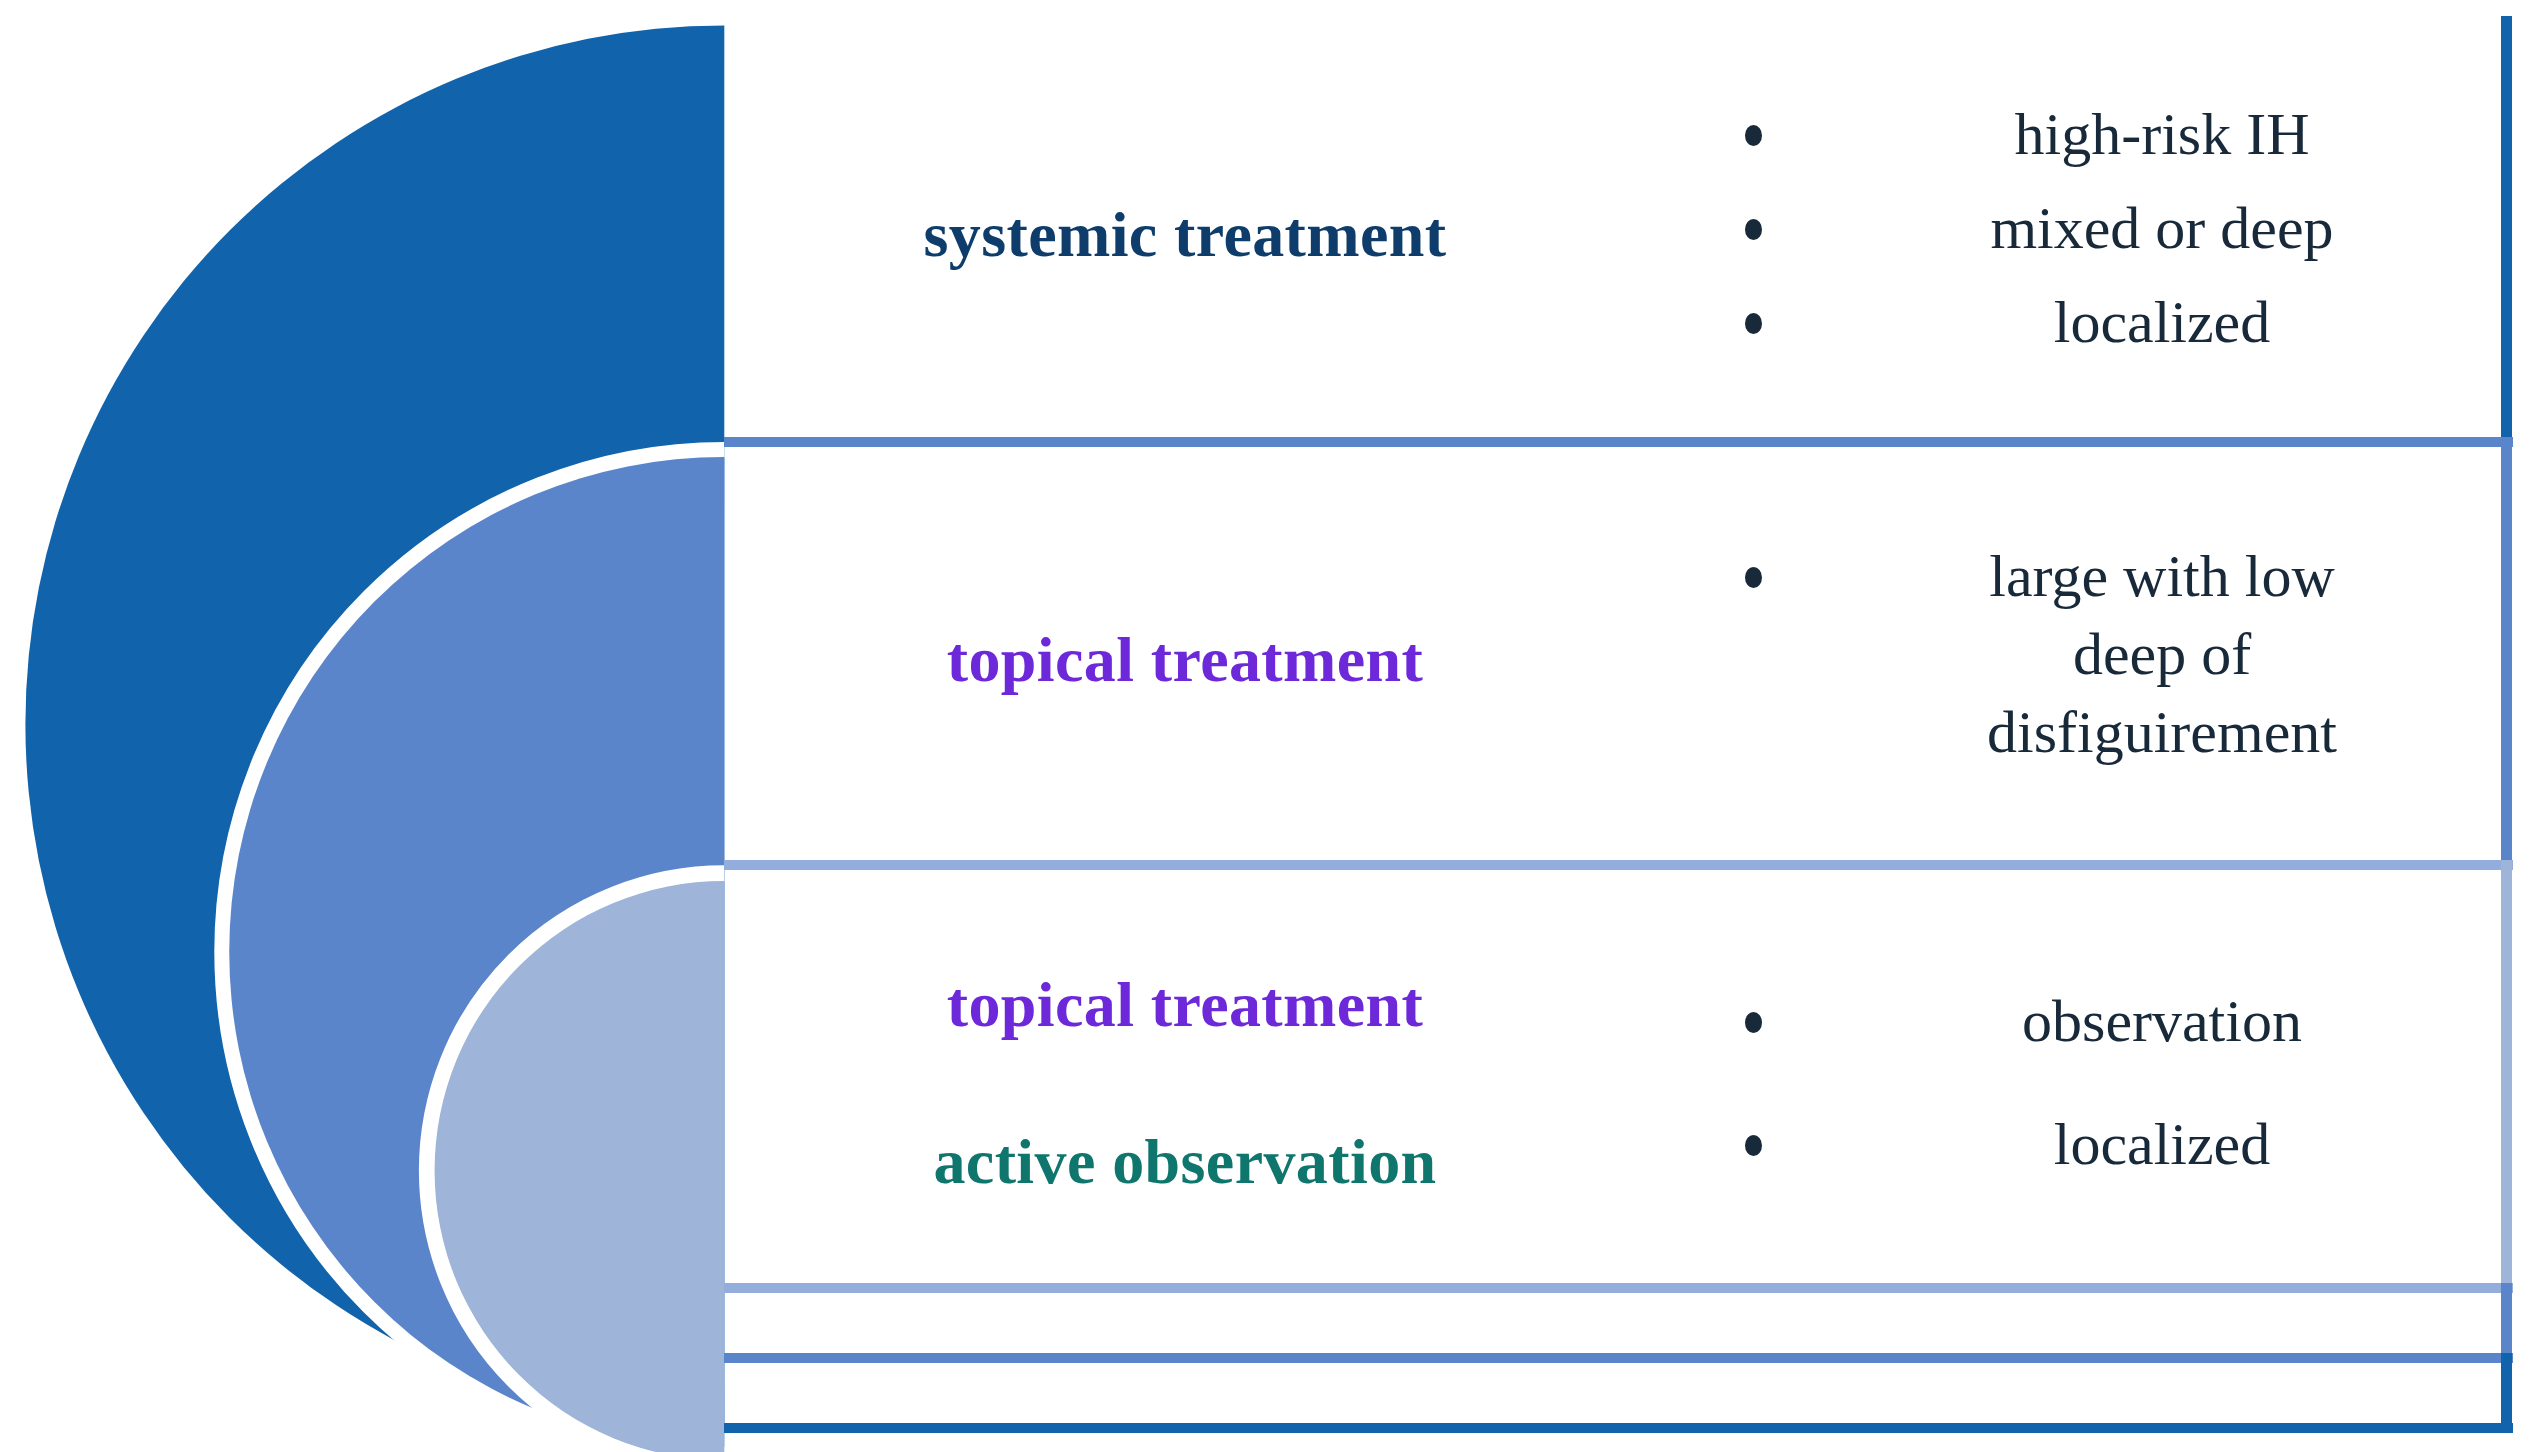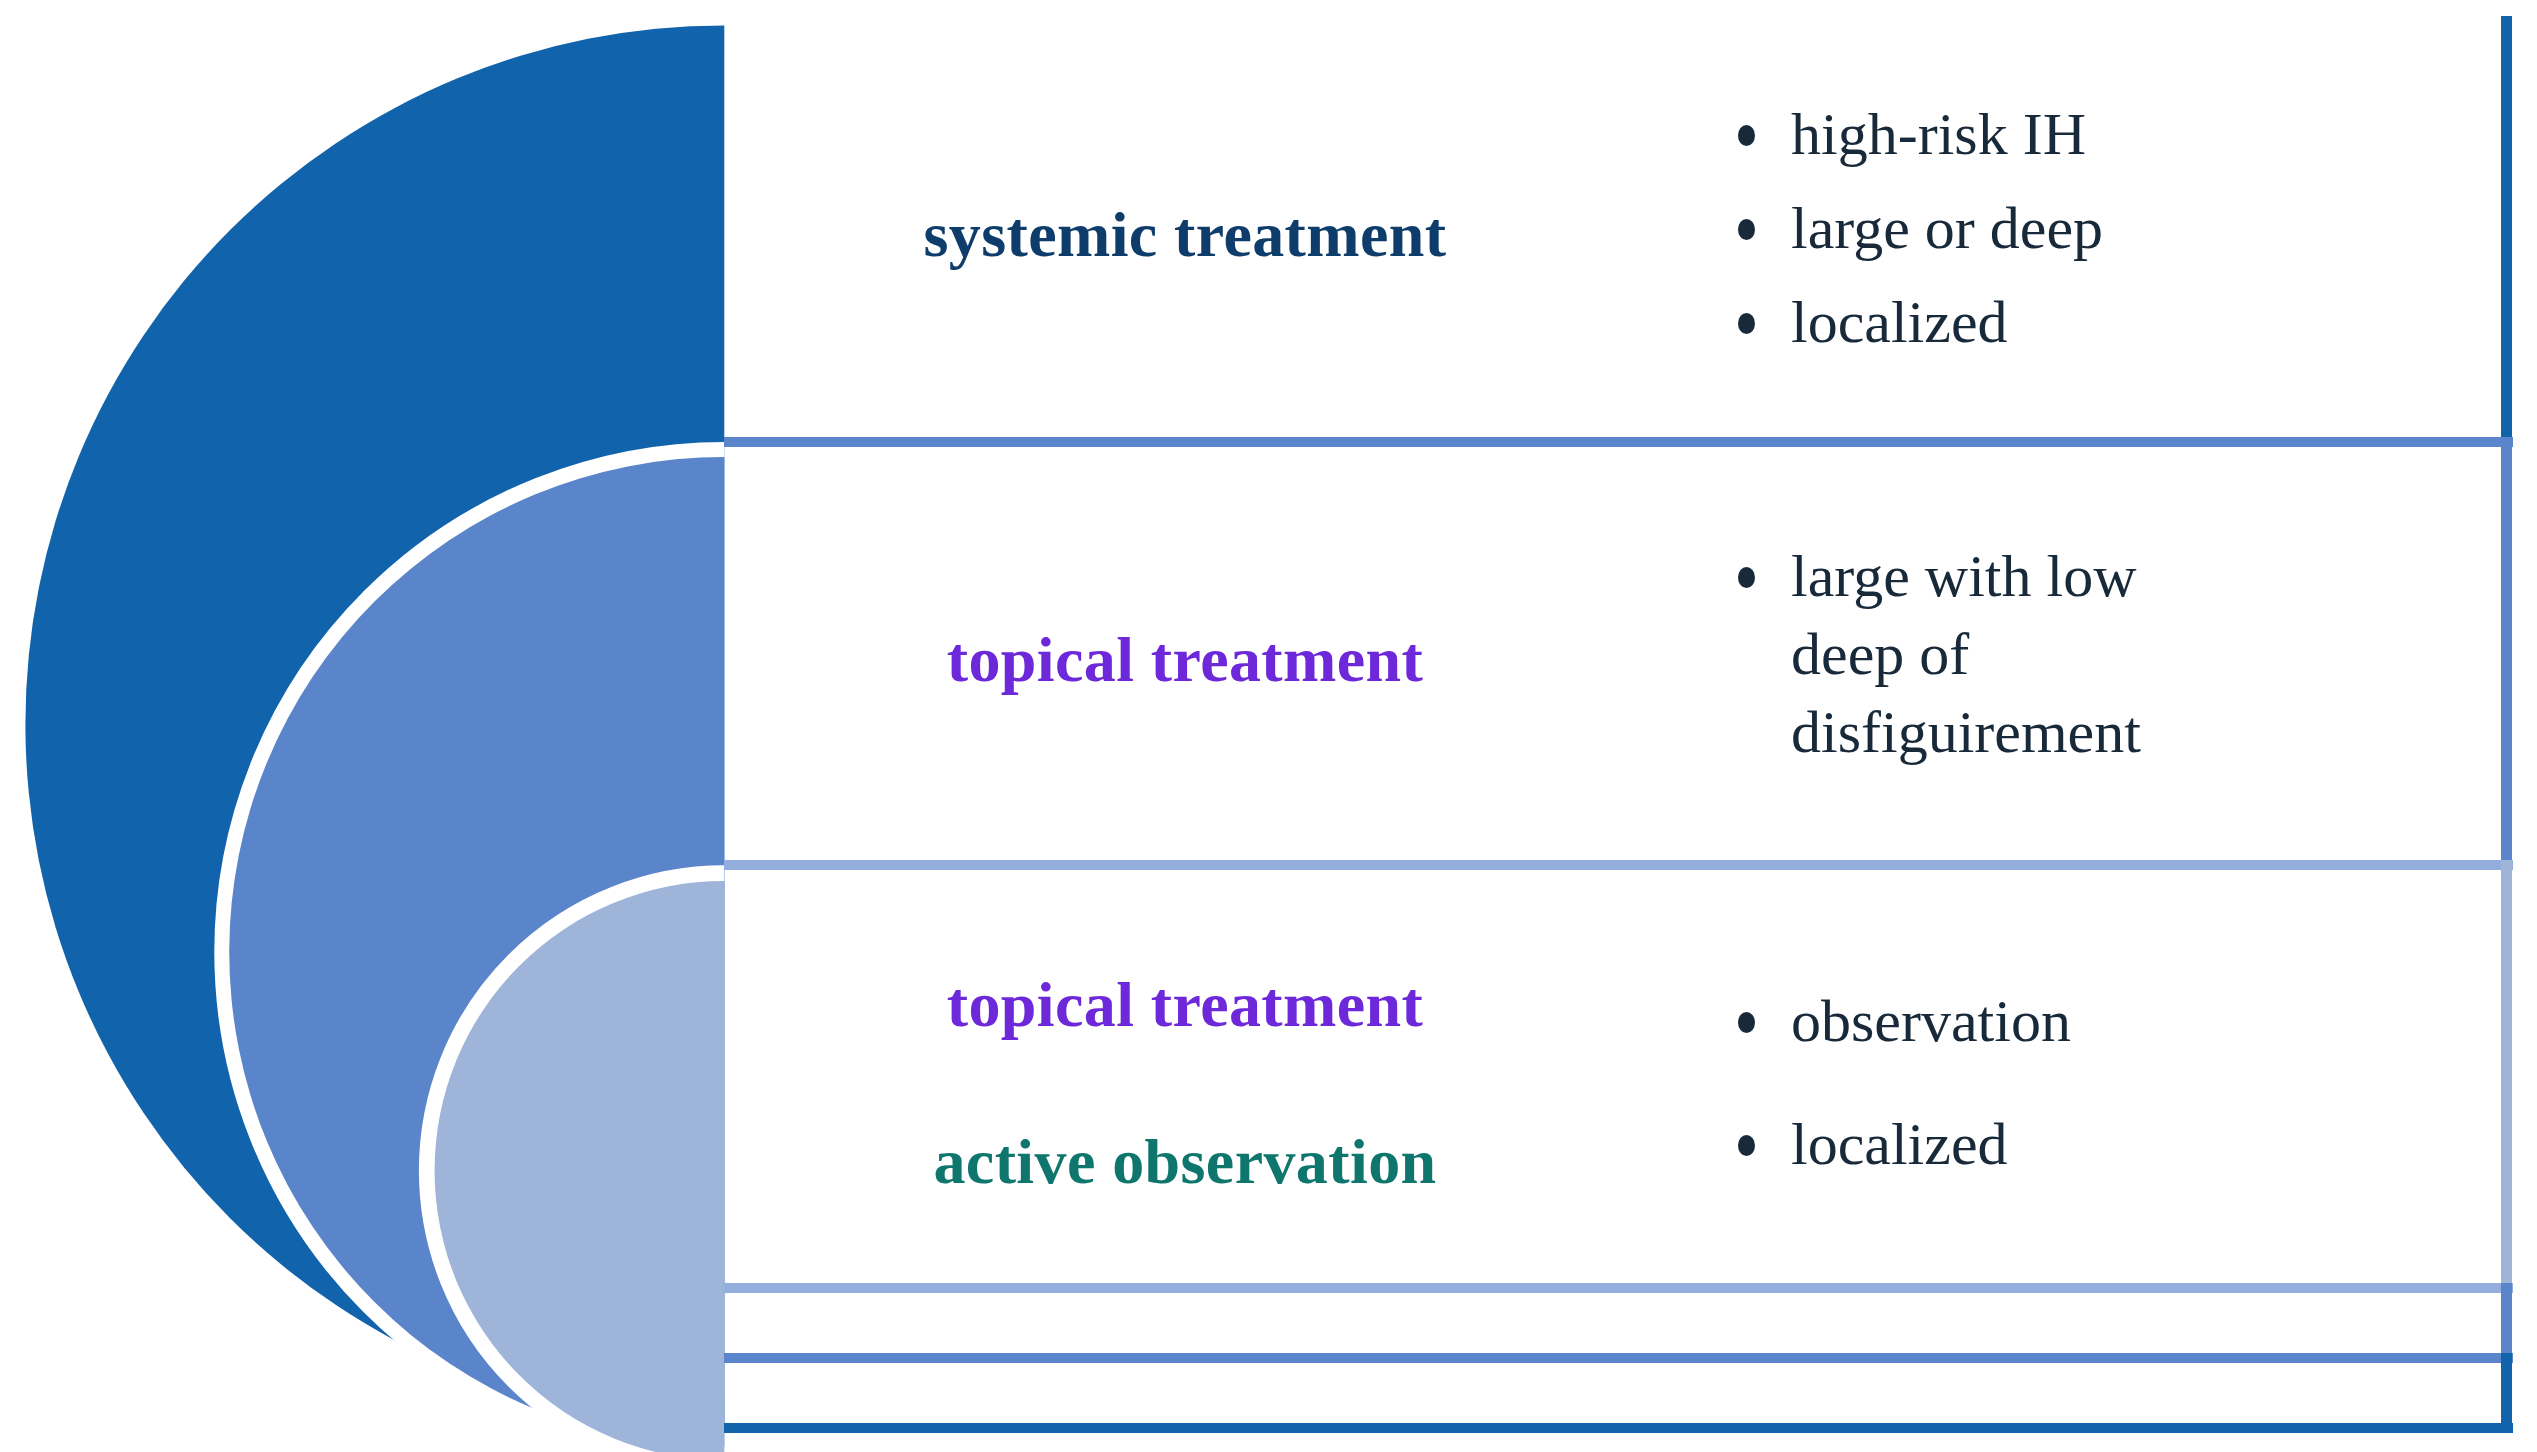--- a/index.html
+++ b/index.html
@@ -74,22 +74,23 @@
 
   .bullet-col {
     flex: 1 1 auto;
     padding-left: 82px;
     display: flex;
     flex-direction: column;
     justify-content: center;
   }
   ul.bullets {
     list-style: none;
-    margin: 5px;
+    margin: 12px;
     padding: 0;
+    text-align: center;
   }
   ul.bullets li {
     position: relative;
     color: #18293a;
     font-size: 60px;
     line-height: 1.30;
     padding-left: 58px;
     margin: 0;
   }
   ul.bullets li + li { margin-top: 16.4px; }
@@ -138,21 +139,21 @@
   <div class="vbar" style="top:1283px; height:75px; background:#5b85ca;"></div>
   <div class="vbar" style="top:1353px; height:80px; background:#1163ac;"></div>
 
   <div class="row" style="top:16.4px; height:423px;">
     <div class="label-col">
       <div class="treat-label c-navy">systemic treatment</div>
     </div>
     <div class="bullet-col">
       <ul class="bullets">
         <li>high-risk IH</li>
-        <li>large or deep</li>
+        <li>mixed or deep</li>
         <li>localized</li>
       </ul>
     </div>
   </div>
 
   <div class="row" style="top:446px; height:415px;">
     <div class="label-col">
       <div class="treat-label c-blue">topical treatment</div>
     </div>
     <div class="bullet-col">

